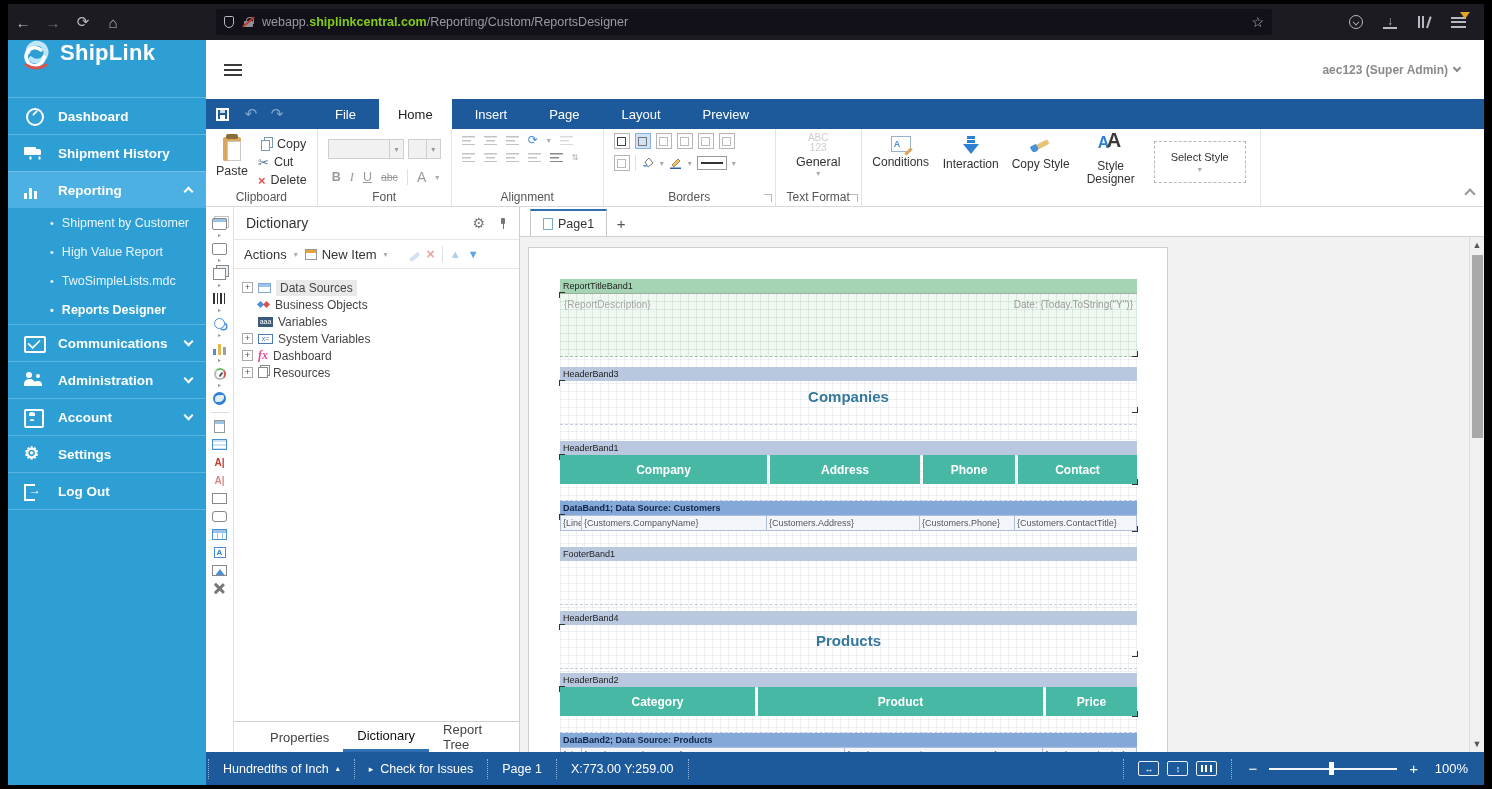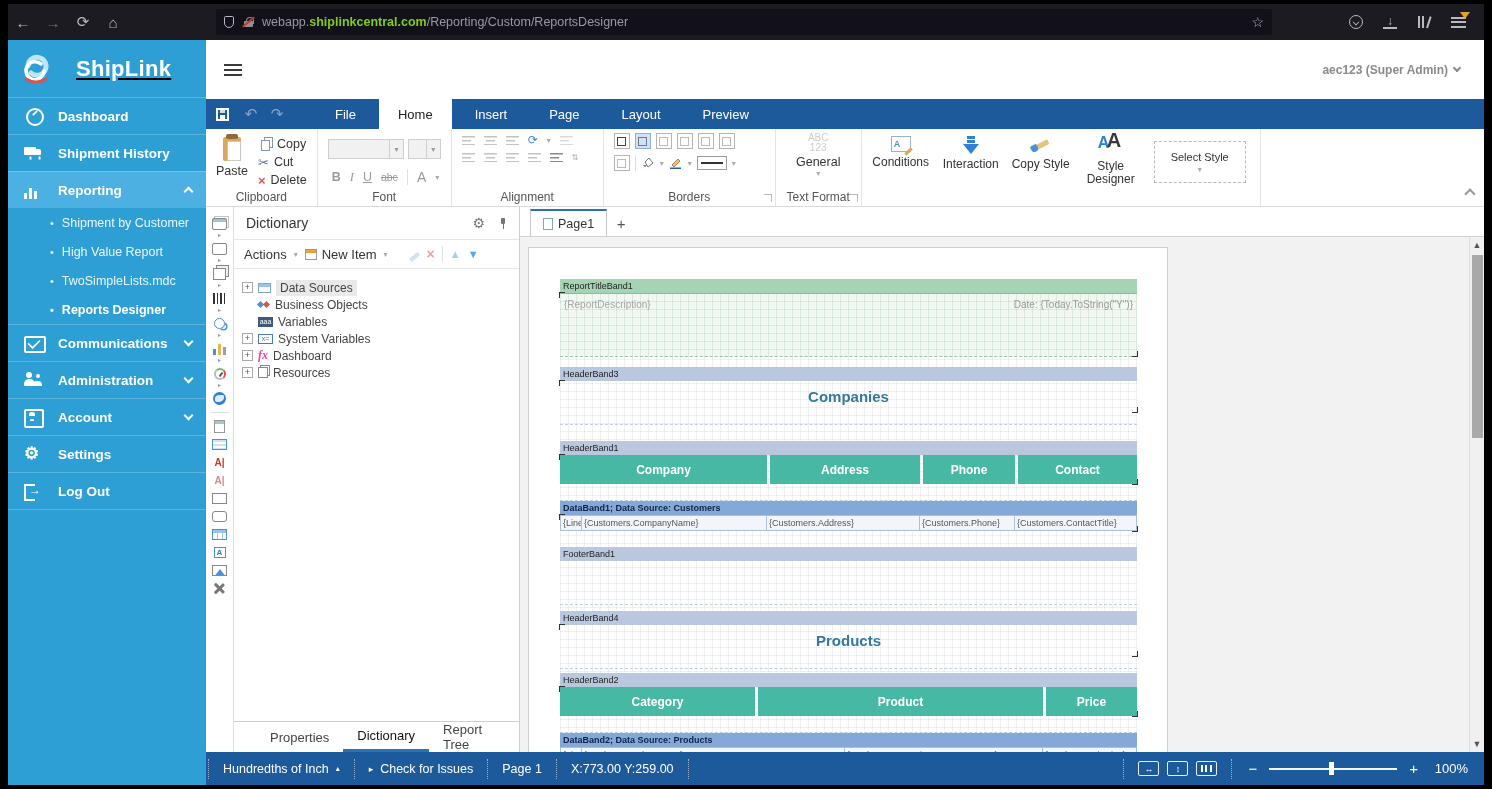--- a/index.html
+++ b/index.html
@@ -35,21 +35,21 @@
   .lib span:nth-child(1){left:1px;} .lib span:nth-child(2){left:5px;} .lib span:nth-child(3){left:9px; transform:rotate(18deg); transform-origin:bottom;}
   .menuic { position:relative; width:15px; height:11px; }
   .menuic span { position:absolute; left:0; width:15px; height:2px; background:#b9b9c3; }
   .menuic span:nth-child(1){top:0;} .menuic span:nth-child(2){top:4.5px;} .menuic span:nth-child(3){top:9px;}
   .menuic i { position:absolute; right:-4px; top:-5px; width:0; height:0;
     border-left:5px solid transparent; border-right:5px solid transparent; border-bottom:7px solid #e0a229; transform:rotate(180deg); }
 
   
   .app { display:flex; height:745px; }
   .sidebar { width:198px; background:#2e9fd4; flex-shrink:0; display:flex; flex-direction:column; }
-  .logo { height:57px; display:flex; align-items:center; padding-left:12px; gap:22px;text-decoration:underline; }
+  .logo { height:57px; display:flex; align-items:flex-start; padding-left:12px; gap:6px; }
   .logotext { color:#fff; font-size:22px; font-weight:bold; letter-spacing:.3px; }
   .navitem { height:37px; display:flex; align-items:center; padding:0 14px 0 16px; gap:14px;
     color:#fff; font-size:13.5px; font-weight:bold; border-top:1px solid rgba(255,255,255,.22); }
   .navitem.active { background:#4cb0e2; }
   .subitem { height:29px; display:flex; align-items:center; padding-left:42px; gap:8px;
     color:#eaf6fd; font-size:12.5px; background:#2e9fd4; }
   .subitem .dot { font-size:11px; }
   .subitem.current { color:#fff; font-weight:bold; }
   .chev { width:7px; height:7px; border-right:2px solid #fff; border-bottom:2px solid #fff; margin-left:auto; }
   .chev.down { transform:rotate(45deg); margin-top:-3px; }

